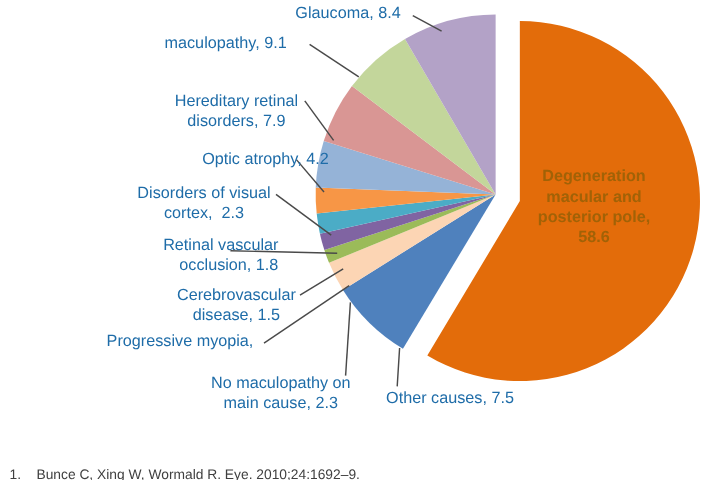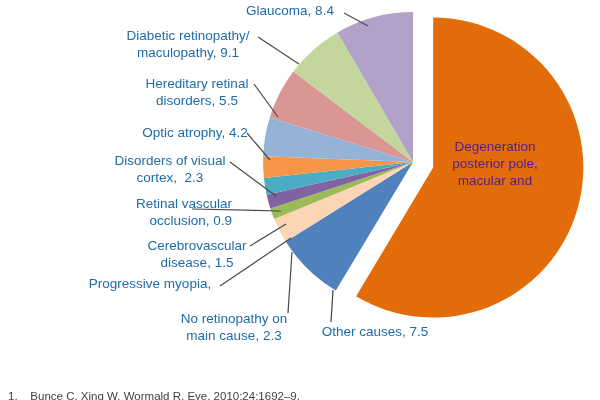--- a/index.html
+++ b/index.html
@@ -6,21 +6,21 @@
   #stage{
     position:relative;width:600px;height:400px;background:#ffffff;
     overflow:hidden;font-family:"Liberation Sans",sans-serif;
   }
   #pie-svg{position:absolute;left:0;top:0;}
   .pie-label{
     position:absolute;text-align:center;font-size:13.5px;line-height:16.5px;
     color:#1E6CA8;white-space:pre;
   }
   .pie-label.inside{
-    color:#4c1d95;font-weight:normal;font-size:13.5px;line-height:17px;
+    color:#a16207;font-weight:bold;font-size:13.5px;line-height:17px;
   }
   #footnote{
     position:absolute;left:8px;top:390px;font-size:11.5px;color:#3F3F3F;
     white-space:pre;
   }
 </style>
 </head>
 <body>
 
 <div id="stage">
@@ -42,25 +42,25 @@
       <line x1="247" y1="133" x2="270" y2="160" stroke="#4A4A4A" stroke-width="1.2"></line>
       <line x1="230" y1="162" x2="276" y2="196" stroke="#4A4A4A" stroke-width="1.2"></line>
       <line x1="192" y1="209" x2="281" y2="211" stroke="#4A4A4A" stroke-width="1.2"></line>
       <line x1="250" y1="246" x2="286" y2="224" stroke="#4A4A4A" stroke-width="1.2"></line>
       <line x1="220" y1="286" x2="291" y2="238" stroke="#4A4A4A" stroke-width="1.2"></line>
       <line x1="288" y1="313" x2="292" y2="252" stroke="#4A4A4A" stroke-width="1.2"></line>
       <line x1="331" y1="322" x2="333" y2="290" stroke="#4A4A4A" stroke-width="1.2"></line>
     </svg>
   <div id="labels-layer">
       <div class="pie-label" style="left: 205px; top: 3px; width: 170px;"><div>Glaucoma, 8.4</div></div>
-      <div class="pie-label" style="left: 93px; top: 28px; width: 190px;"><div>Diabetic retinopathy/</div><div>maculopathy, 9.1</div></div>
-      <div class="pie-label" style="left: 102px; top: 76px; width: 190px;"><div>Hereditary retinal</div><div>disorders, 5.5</div></div>
-      <div class="pie-label" style="left: 100px; top: 125px; width: 190px;"><div>Optic atrophy, 4.2</div></div>
+      <div class="pie-label" style="left: 93px; top: 28px; width: 190px;"><div>maculopathy, 9.1</div></div>
+      <div class="pie-label" style="left: 102px; top: 76px; width: 190px;"><div>Hereditary retinal</div><div>disorders, 7.9</div></div>
+      <div class="pie-label" style="left: 84px; top: 125px; width: 190px; text-align: right;"><div>Optic atrophy, 4.2</div></div>
       <div class="pie-label" style="left: 75px; top: 153px; width: 190px;"><div>Disorders of visual</div><div>cortex,  2.3</div></div>
-      <div class="pie-label" style="left: 42px; top: 196px; width: 190px; text-align: right;"><div>Retinal vascular</div><div>occlusion, 0.9</div></div>
+      <div class="pie-label" style="left: 42px; top: 196px; width: 190px; text-align: right;"><div>Retinal vascular</div><div>occlusion, 1.8</div></div>
       <div class="pie-label" style="left: 102px; top: 238px; width: 190px;"><div>Cerebrovascular</div><div>disease, 1.5</div></div>
       <div class="pie-label" style="left: 55px; top: 276px; width: 190px;"><div>Progressive myopia,</div></div>
-      <div class="pie-label" style="left: 139px; top: 311px; width: 190px;"><div>No retinopathy on</div><div>main cause, 2.3</div></div>
+      <div class="pie-label" style="left: 139px; top: 311px; width: 190px;"><div>No maculopathy on</div><div>main cause, 2.3</div></div>
       <div class="pie-label" style="left: 280px; top: 324px; width: 190px;"><div>Other causes, 7.5</div></div>
-      <div class="pie-label inside" style="left: 415px; top: 138px; width: 160px;"><div>Degeneration</div><div>posterior pole,</div><div>macular and</div></div>
+      <div class="pie-label inside" style="left: 415px; top: 138px; width: 160px;"><div>Degeneration</div><div>macular and</div><div>posterior pole,</div><div>58.6</div></div>
     </div>
   <div id="footnote">1.    Bunce C, Xing W, Wormald R. Eye. 2010;24:1692–9.</div>
 </div>
 
 </body></html>

